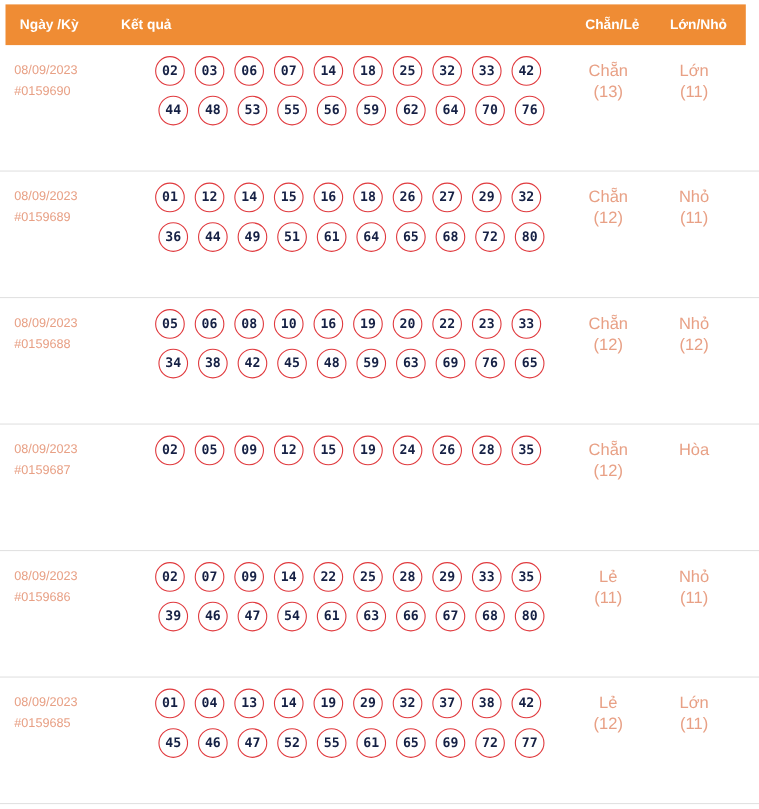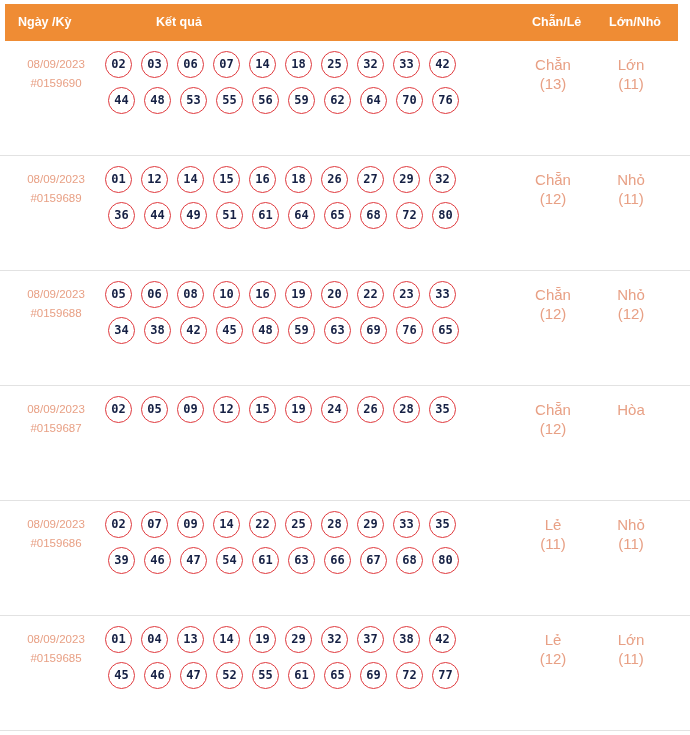--- a/index.html
+++ b/index.html
@@ -37,21 +37,21 @@
     position: absolute;
     top: 0;
     height: 37px;
     line-height: 37px;
     color: #ffffff;
     font-size: 12.5px;
     font-weight: bold;
     white-space: nowrap;
   }
   .th-date   { left: 13px; }
-  .th-result { left: 105px; margin-left: 46px; }
+  .th-result { left: 105px; }
   .th-oddeven{ left: 527px; }
   .th-bigsml { left: 604px; }
 
   
   .tbody {
     position: absolute;
     left: 0;
     top: 41px;
     width: 690px;
   }
@@ -66,35 +66,35 @@
   
   .cell-date {
     position: absolute;
     left: 13px;
     top: 14px;
     width: 86px;
     color: #e8a085;
     font-size: 11.5px;
     line-height: 19px;
     white-space: nowrap;
-    text-align: center;
   }
   .cell-date .d-id { display: block; }
 
   
   .cell-result {
     position: absolute;
     left: 105px;
     top: 10px;
     width: 410px;
   }
   .ball-line {
     height: 36px;
     white-space: nowrap;
     font-size: 0;
+    margin-left: 36px;
   }
   .ball-line.second { padding-left: 3px; }
   .ball {
     display: inline-block;
     width: 27px;
     height: 27px;
     line-height: 25px;
     margin-right: 9px;
     border: 1.3px solid #e03a3e;
     border-radius: 50%;

